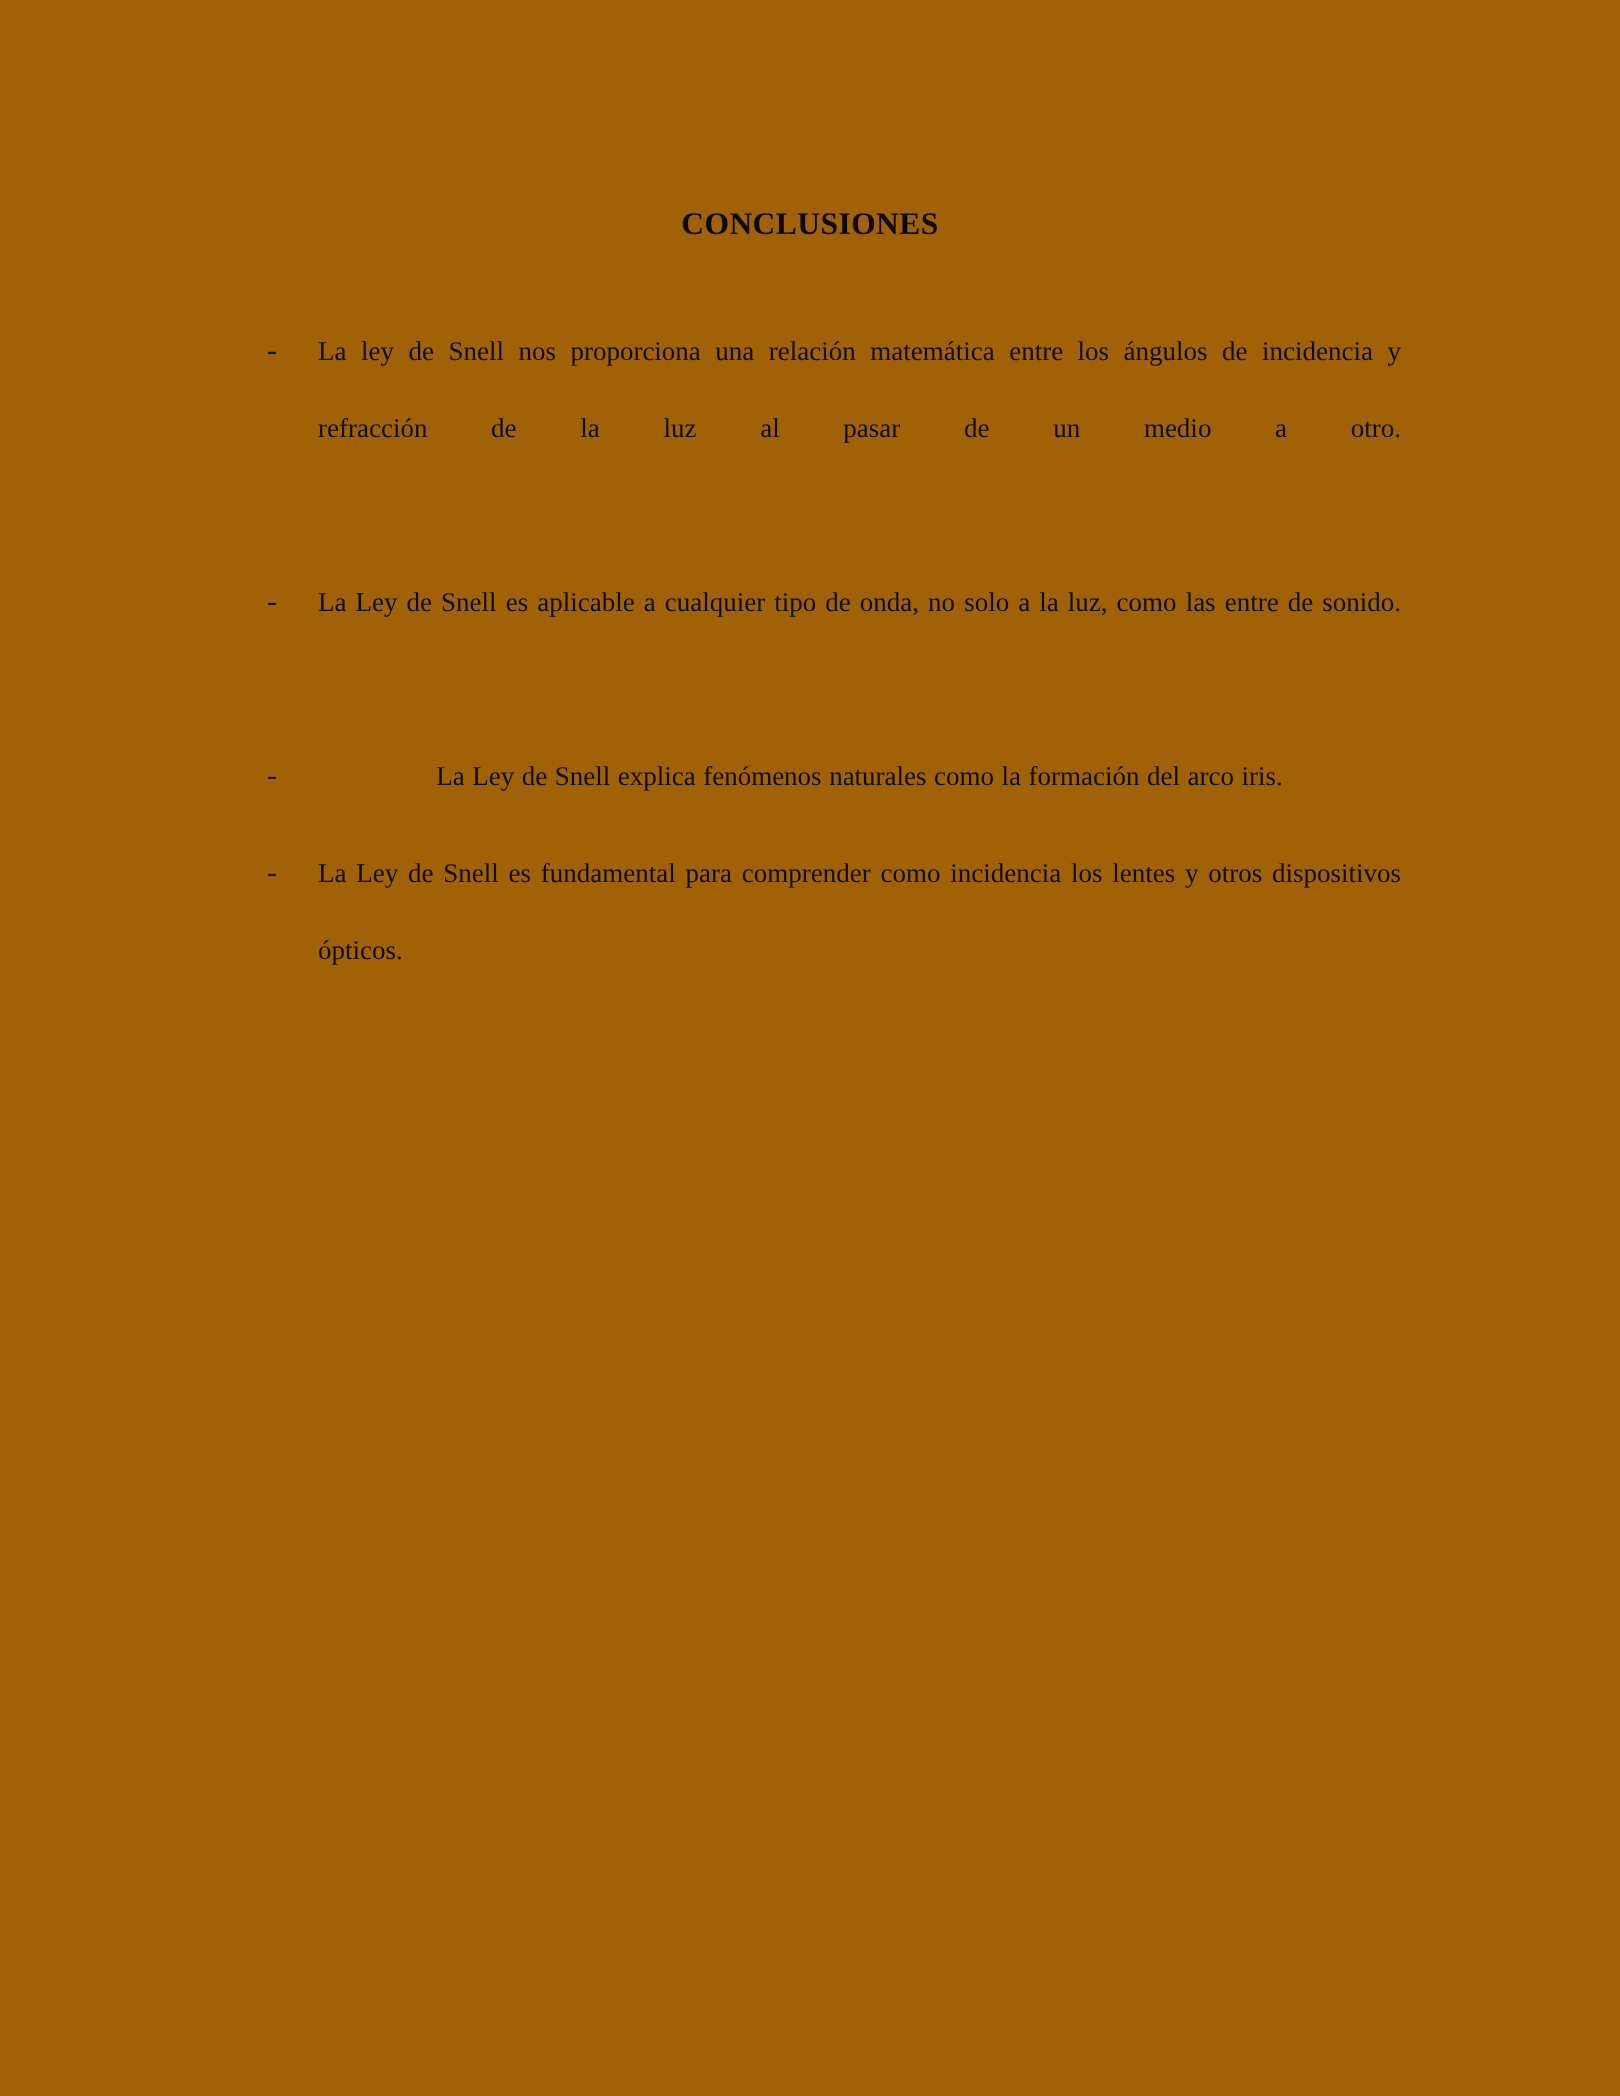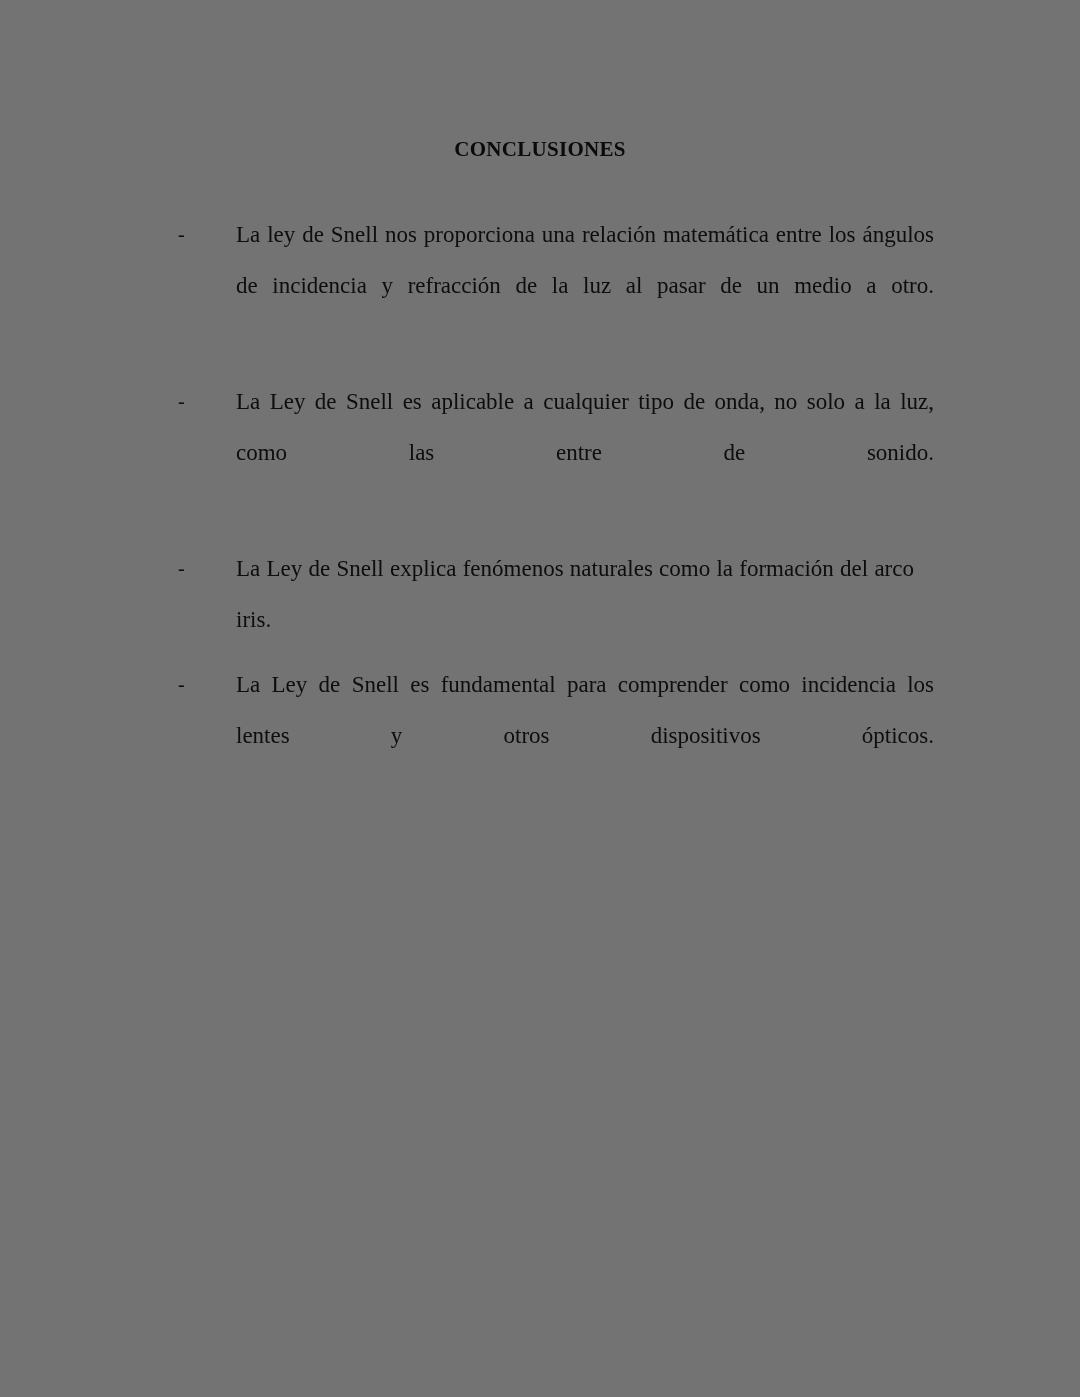--- a/index.html
+++ b/index.html
@@ -6,21 +6,21 @@
   html, body {
     margin: 0;
     padding: 0;
     background: #ffffff;
   }
 
   .page {
     position: relative;
     width: 1080px;
     height: 1397px;
-    background: #737373;
+    background: #a16207;
     margin: 0 auto;
     overflow: hidden;
     font-family: "Liberation Serif", "DejaVu Serif", serif;
     color: #0d0d0d;
     -webkit-font-smoothing: antialiased;
   }
 
   
   .doc-title {
     position: absolute;
@@ -52,39 +52,38 @@
   .bullet-marker {
     position: absolute;
     left: 0;
     top: 0;
     font-size: 20px;
     line-height: 51px;
     color: #0d0d0d;
   }
 
   .bullet-text {
-    font-size: 23px;
+    font-size: 18px;
     line-height: 51px;
     text-align: justify;
     text-justify: inter-word;
     color: #0d0d0d;
     word-spacing: 0.5px;
-    margin-left: 24px;
   }
 
   
   .bullet-text::after {
     content: "";
     display: inline-block;
     width: 100%;
   }
 
   
   .bullet-item.single-line .bullet-text {
-    text-align: left;
+    text-align: center;
   }
   .bullet-item.single-line .bullet-text::after {
     content: none;
   }
 </style>
 </head>
 <body>
 
 <div class="page">
 

